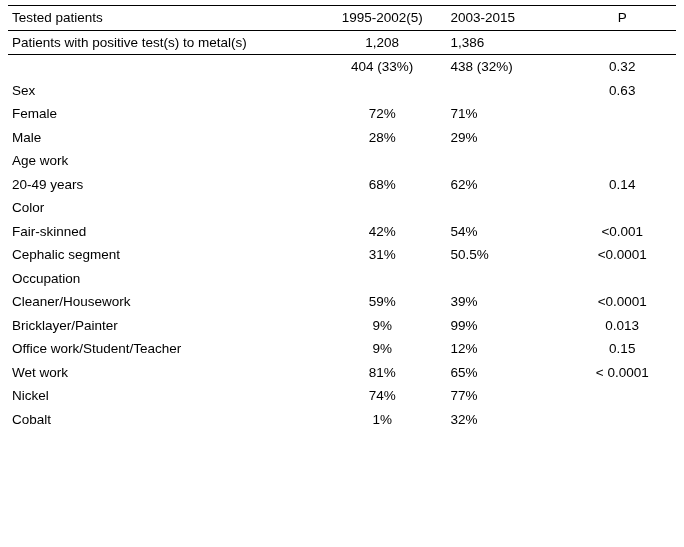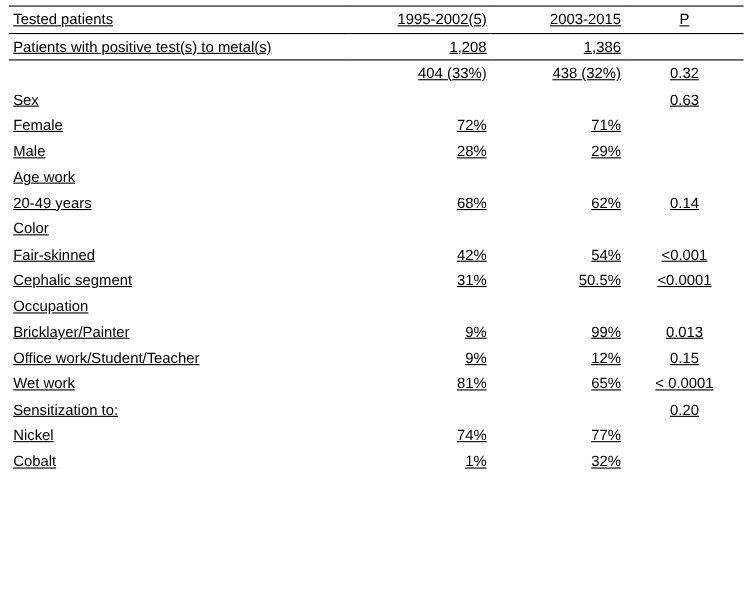--- a/index.html
+++ b/index.html
@@ -12,37 +12,36 @@
     height: 547px;
     font-family: "Liberation Sans", sans-serif;
     color: #000000;
     overflow: hidden;
   }
   .table-wrap {
     position: absolute;
     left: 8px;
     top: 5px;
     width: 668px;
-    text-decoration: underline;
   }
   table.data-table {
     border-collapse: collapse;
     width: 100%;
     font-size: 13.5px;
     line-height: 1.0;
   }
   table.data-table td {
     padding: 5px 4px 5px 4px;
     vertical-align: middle;
     white-space: nowrap;
   }
   
   .col-label { width: 310px; text-align: left; padding-left: 6px; }
-  .col-c1 { width: 125px; text-align: right; }
-  .col-c2 { width: 120px; text-align: right; }
+  .col-c1 { width: 125px; text-align: center; }
+  .col-c2 { width: 120px; text-align: left; }
   .col-c3 { width: 105px; text-align: center; }
 
   tr.rule-top td { border-top: 1.6px solid #000; }
   tr.rule-bottom td { border-bottom: 1.6px solid #000; }
   tr.rule-thin-bottom td { border-bottom: 1px solid #000; }
 
   .header-row td { font-weight: normal; }
 </style>
 </head>
 <body>
@@ -129,20 +128,26 @@
       </tr>
 
 
       <tr>
         <td class="col-label">Occupation</td>
         <td class="col-c1"></td>
         <td class="col-c2"></td>
         <td class="col-c3"></td>
       </tr>
 
+      <tr>
+        <td class="col-label">Cleaner/Housework</td>
+        <td class="col-c1">59%</td>
+        <td class="col-c2">39%</td>
+        <td class="col-c3">&lt;0.0001</td>
+      </tr>
 
       <tr>
         <td class="col-label">Bricklayer/Painter</td>
         <td class="col-c1">9%</td>
         <td class="col-c2">99%</td>
         <td class="col-c3">0.013</td>
       </tr>
 
       <tr>
         <td class="col-label">Office work/Student/Teacher</td>
@@ -151,26 +156,20 @@
         <td class="col-c3">0.15</td>
       </tr>
 
       <tr>
         <td class="col-label">Wet work</td>
         <td class="col-c1">81%</td>
         <td class="col-c2">65%</td>
         <td class="col-c3">&lt; 0.0001</td>
       </tr>
 
-      <tr>
-        <td class="col-label">Sensitization to:</td>
-        <td class="col-c1"></td>
-        <td class="col-c2"></td>
-        <td class="col-c3">0.20</td>
-      </tr>
 
       <tr>
         <td class="col-label">Nickel</td>
         <td class="col-c1">74%</td>
         <td class="col-c2">77%</td>
         <td class="col-c3"></td>
       </tr>
 
       <tr>
         <td class="col-label">Cobalt</td>

